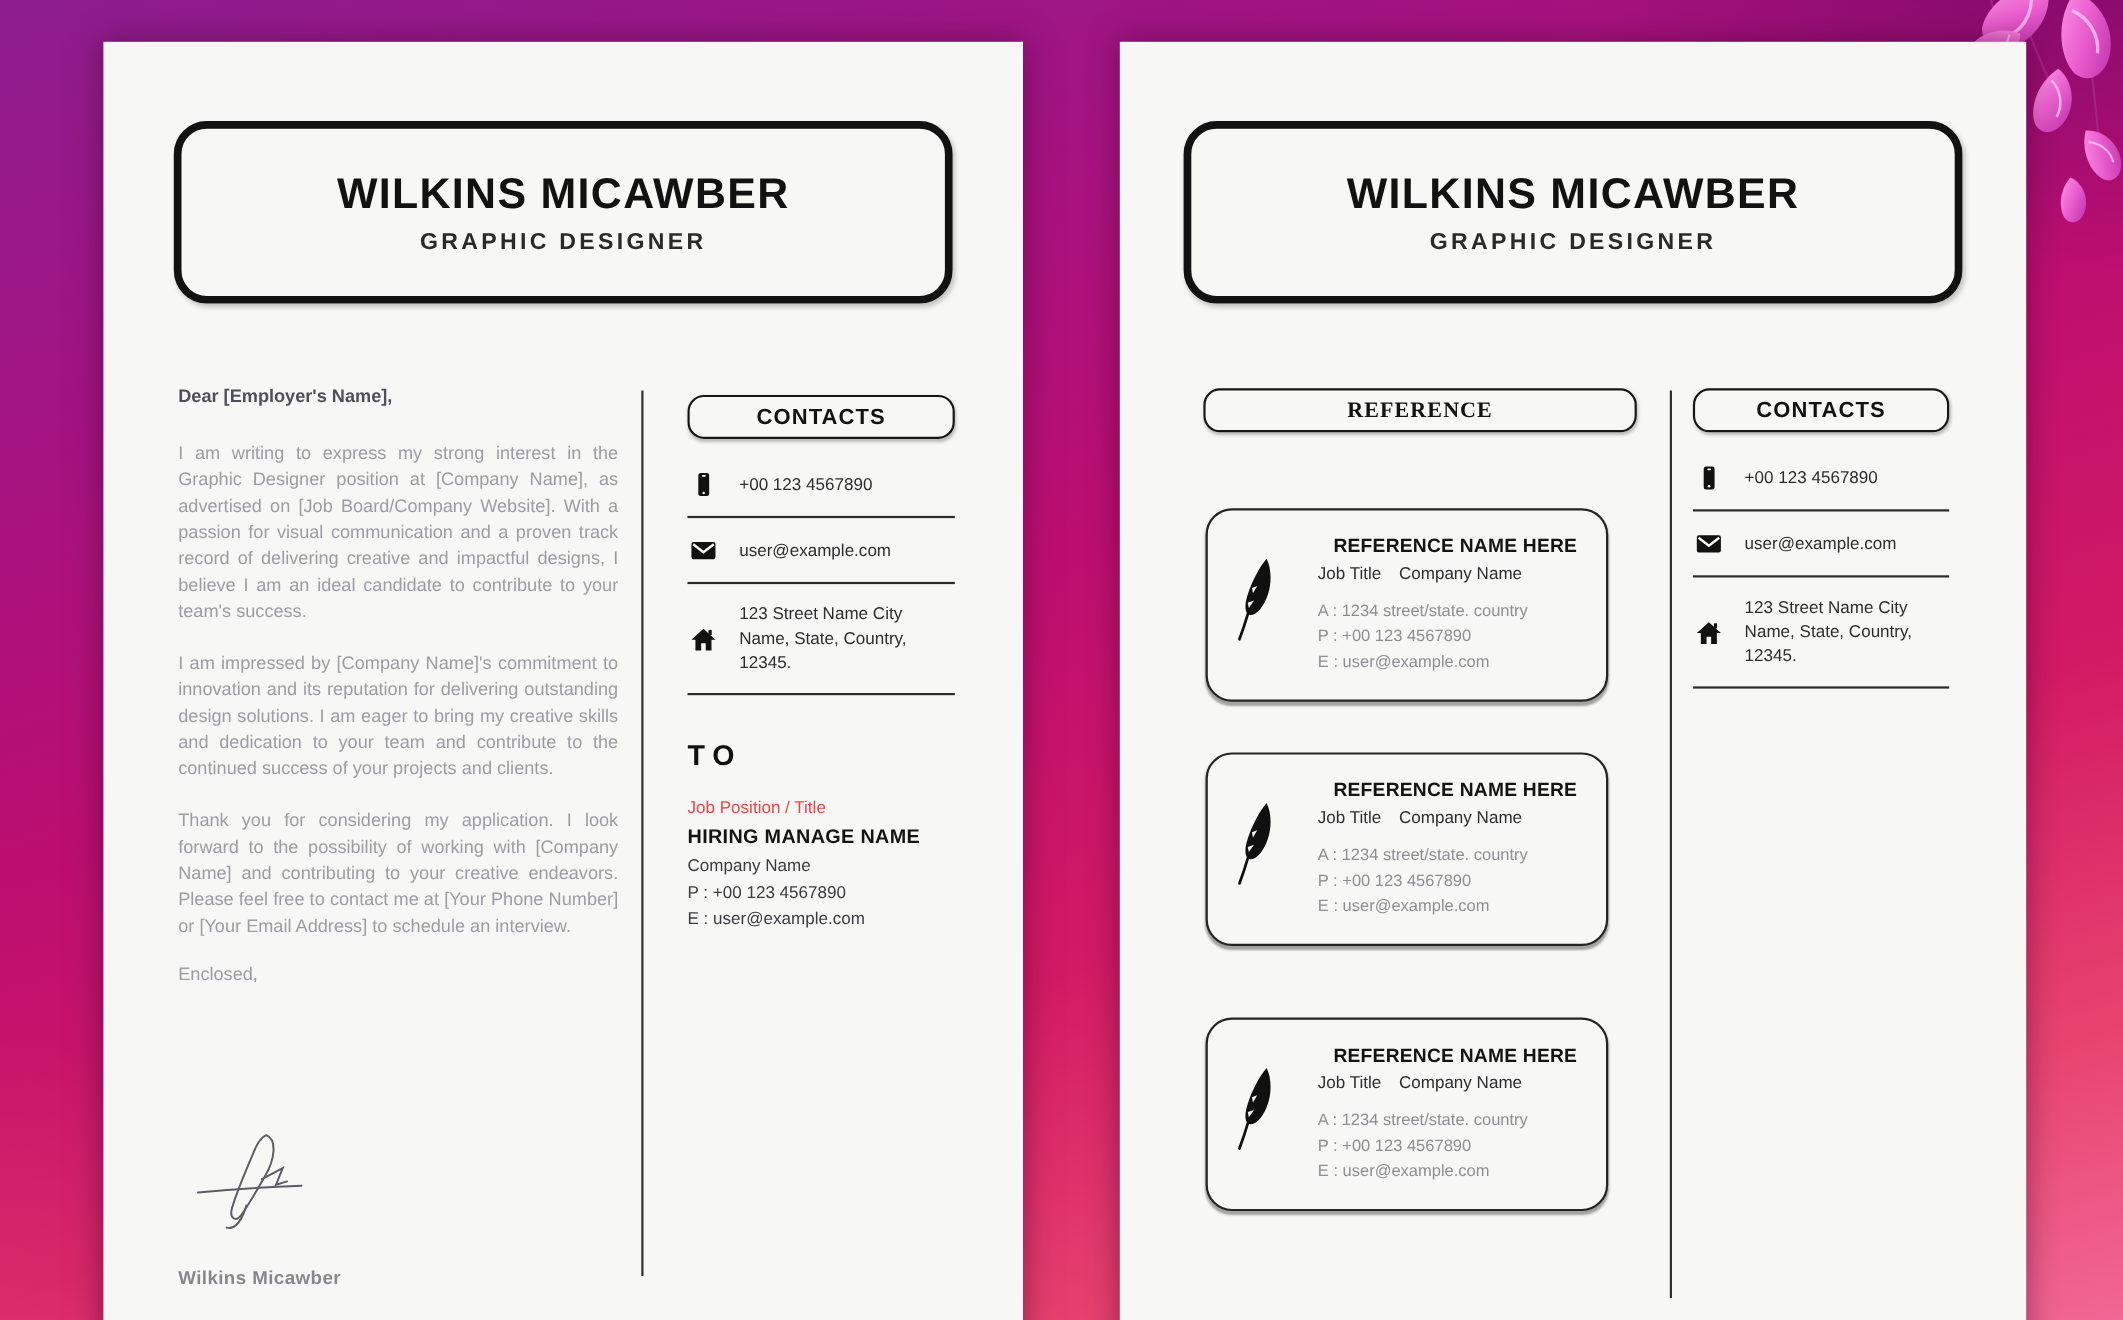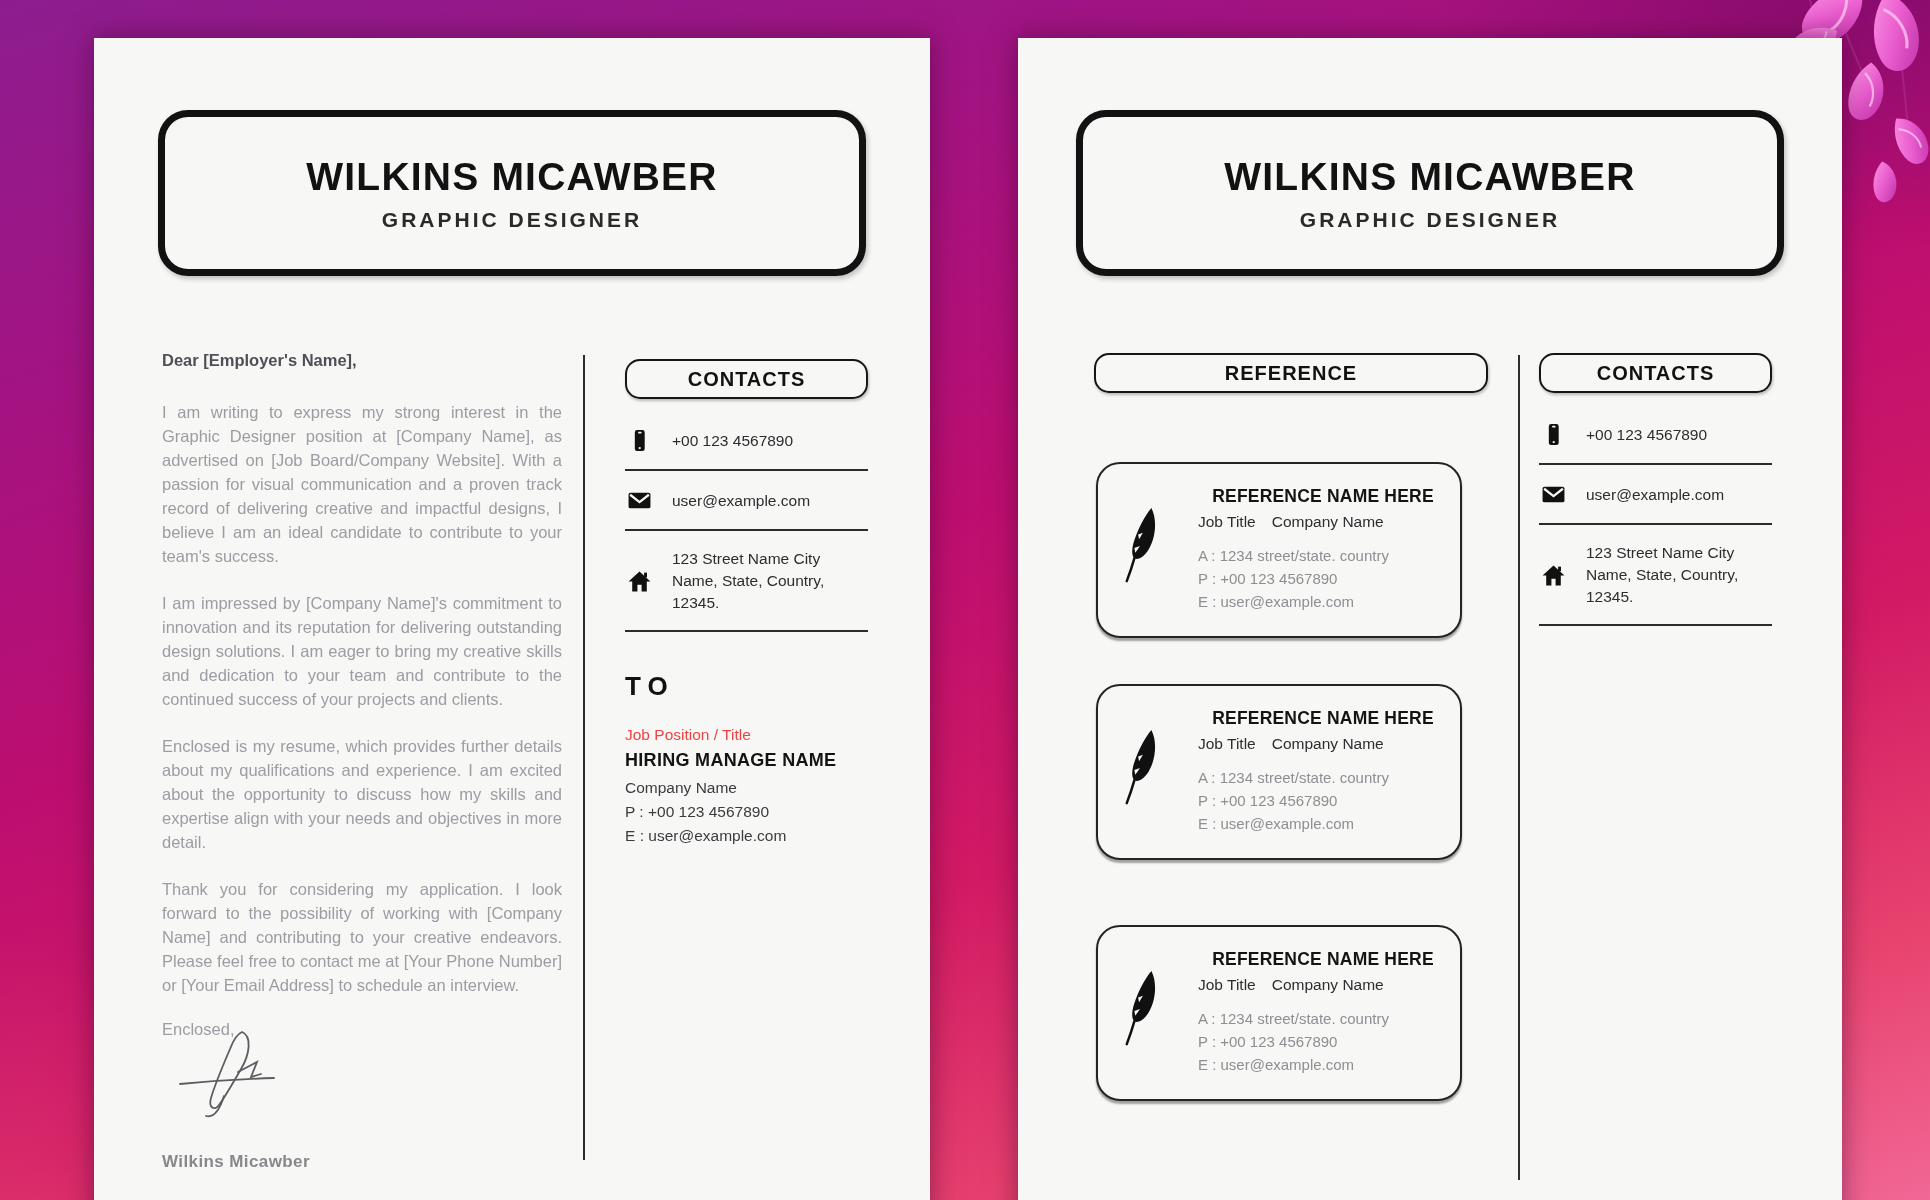--- a/index.html
+++ b/index.html
@@ -117,21 +117,20 @@
 
   <div class="header-box">
     <div class="header-name">WILKINS MICAWBER</div>
     <div class="header-role">GRAPHIC DESIGNER</div>
   </div>
 
   <div class="letter">
     <div class="salutation">Dear [Employer's Name],</div>
     <p>I am writing to express my strong interest in the Graphic Designer position at [Company Name], as advertised on [Job Board/Company Website]. With a passion for visual communication and a proven track record of delivering creative and impactful designs, I believe I am an ideal candidate to contribute to your team's success.</p>
     <p>I am impressed by [Company Name]'s commitment to innovation and its reputation for delivering outstanding design solutions. I am eager to bring my creative skills and dedication to your team and contribute to the continued success of your projects and clients.</p>
-    <p>Enclosed is my resume, which provides further details about my qualifications and experience. I am excited about the opportunity to discuss how my skills and expertise align with your needs and objectives in more detail.</p>
     <p>Thank you for considering my application. I look forward to the possibility of working with [Company Name] and contributing to your creative endeavors. Please feel free to contact me at [Your Phone Number] or [Your Email Address] to schedule an interview.</p>
     <div class="closing">Enclosed,</div>
   </div>
 
   <svg class="signature" viewBox="0 0 140 100">
     <g stroke="#5c5c64" stroke-width="1.8" fill="none" stroke-linecap="round">
       <path d="M70 6 C80 10 78 28 69 43 C61 57 53 71 47 79 C43 85 36 82 39 72 C43 58 52 37 58 23 C61 15 65 8 70 6 Z"></path>
       <path d="M66 46 L85 36 L79 51 L89 48"></path>
       <path d="M8 58 C40 55 72 53 102 52"></path>
       <path d="M52 70 C48 83 42 92 34 90"></path>
@@ -186,21 +185,21 @@
   </div>
 </section>
 
 <section class="page page-right">
 
   <div class="header-box">
     <div class="header-name">WILKINS MICAWBER</div>
     <div class="header-role">GRAPHIC DESIGNER</div>
   </div>
 
-  <aside class="side-col" style="left:76px;top:315px;width:394px;">
+  <aside class="side-col" style="left:76px;top:315px;width:394px;font-family:Liberation Serif, serif;">
     <div class="box-title">
       <span>REFERENCE</span>
     </div>
   </aside>
 
   <div class="ref-card" style="top:424px;">
     <svg class="ref-feather" viewBox="0 0 40 84">
       <path d="M31 2 C38 16 35 38 25 50 C21 55 16 57 13 55 C10 52 10 45 13 36 C17 24 24 10 31 2 Z" fill="#101010"></path>
       <path d="M13 44 L19 42 L14 49 Z" fill="#f7f7f5"></path>
         <path d="M17 30 L22 28 L18 35 Z" fill="#f7f7f5"></path>

